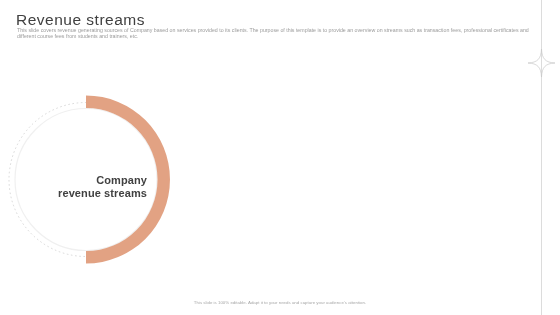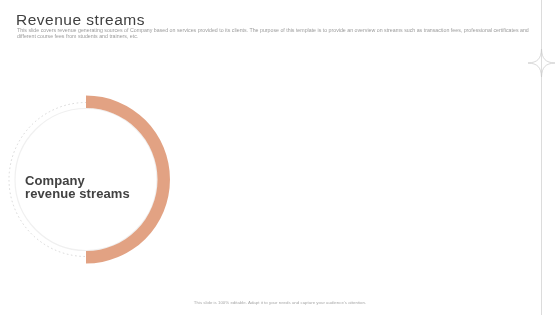--- a/index.html
+++ b/index.html
@@ -5,21 +5,21 @@
   html,body{margin:0;padding:0;}
   body{width:560px;height:315px;background:#ffffff;font-family:"Liberation Sans",sans-serif;overflow:hidden;}
   .slide{position:absolute;left:0;top:0;width:496px;height:315px;background:#fff;}
 
   
   .title{position:absolute;left:16px;top:11px;font-size:15.5px;font-weight:400;color:#404040;letter-spacing:.5px;white-space:nowrap;}
   .subtitle{position:absolute;left:17px;top:28px;width:516px;font-size:5.25px;line-height:5.8px;color:#9b9b9b;}
 
   
   .donut{position:absolute;left:0;top:0;width:560px;height:315px;}
-  .center-text{position:absolute;left:25px;top:174px;width:122px;text-align:left;font-size:13px;font-weight:bold;color:#414141;line-height:13px;letter-spacing:.1px;}
+  .center-text{position:absolute;left:25px;top:174px;width:122px;text-align:right;font-size:11px;font-weight:bold;color:#414141;line-height:13px;letter-spacing:.1px;}
 
   .foot{position:absolute;left:0;top:300px;width:560px;text-align:center;font-size:4.4px;color:#a8a8a8;}
 </style>
 </head>
 <body>
 
 <div class="slide">
 
   <div class="title">Revenue streams</div>
   <div class="subtitle">This slide covers revenue generating sources of Company based on services provided to its clients. The purpose of this template is to provide an overview on streams such as transaction fees, professional certificates and different course fees from students and trainers, etc.</div>

